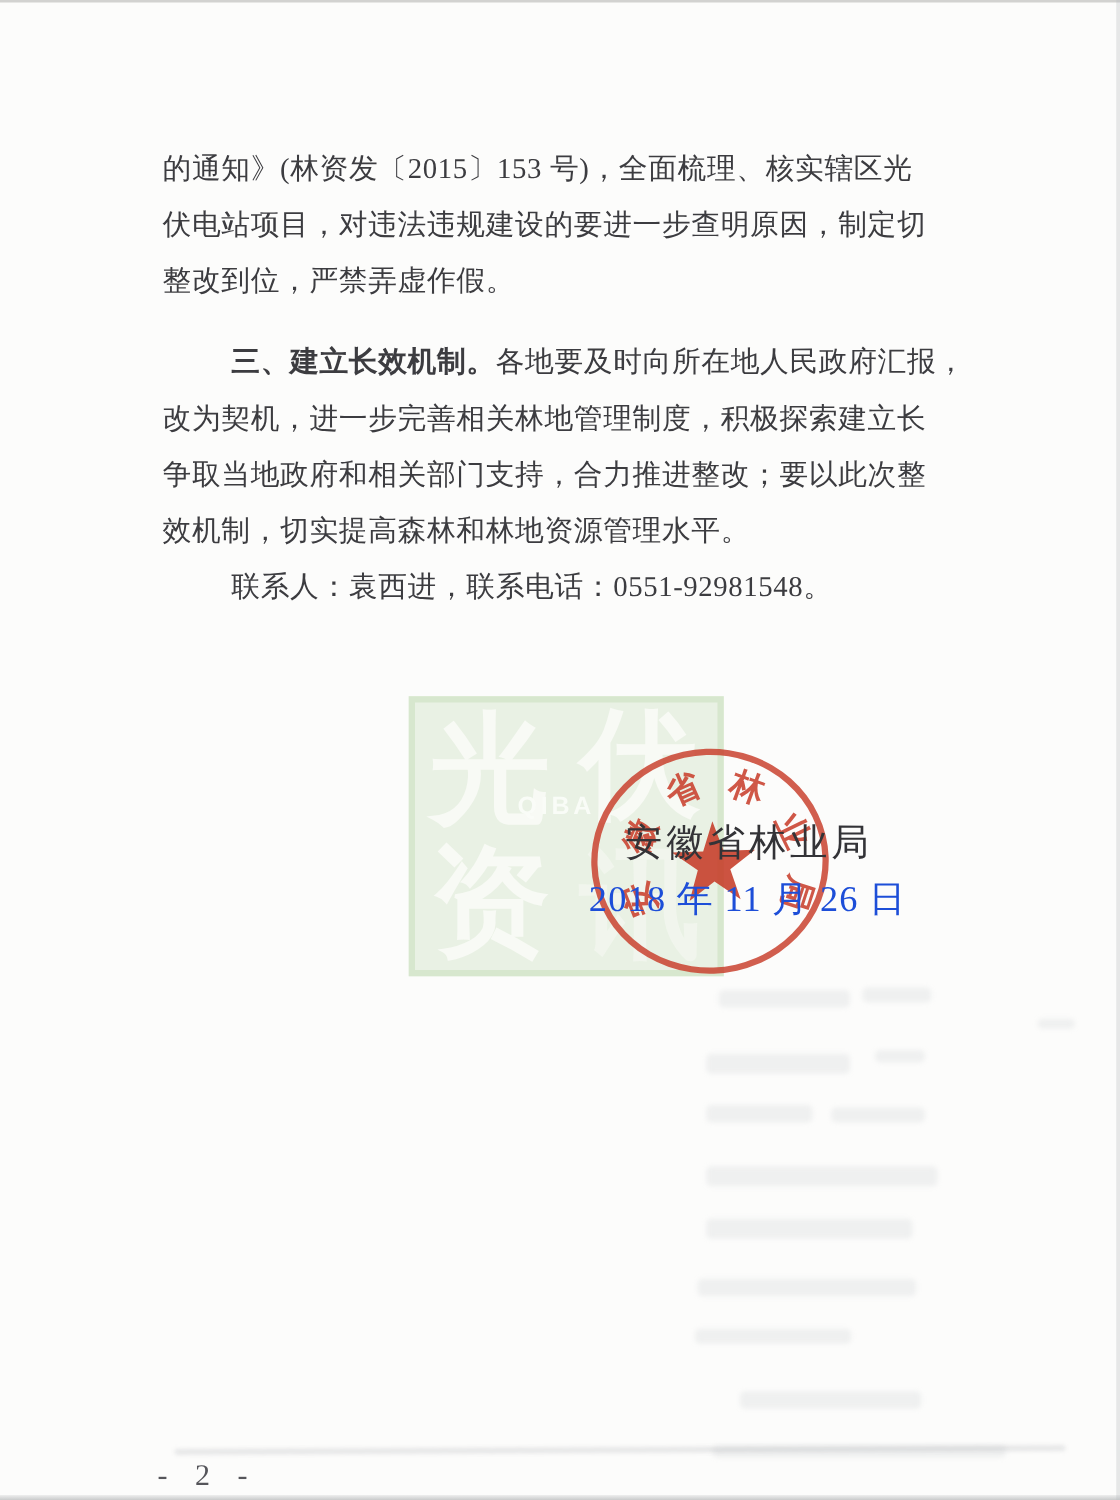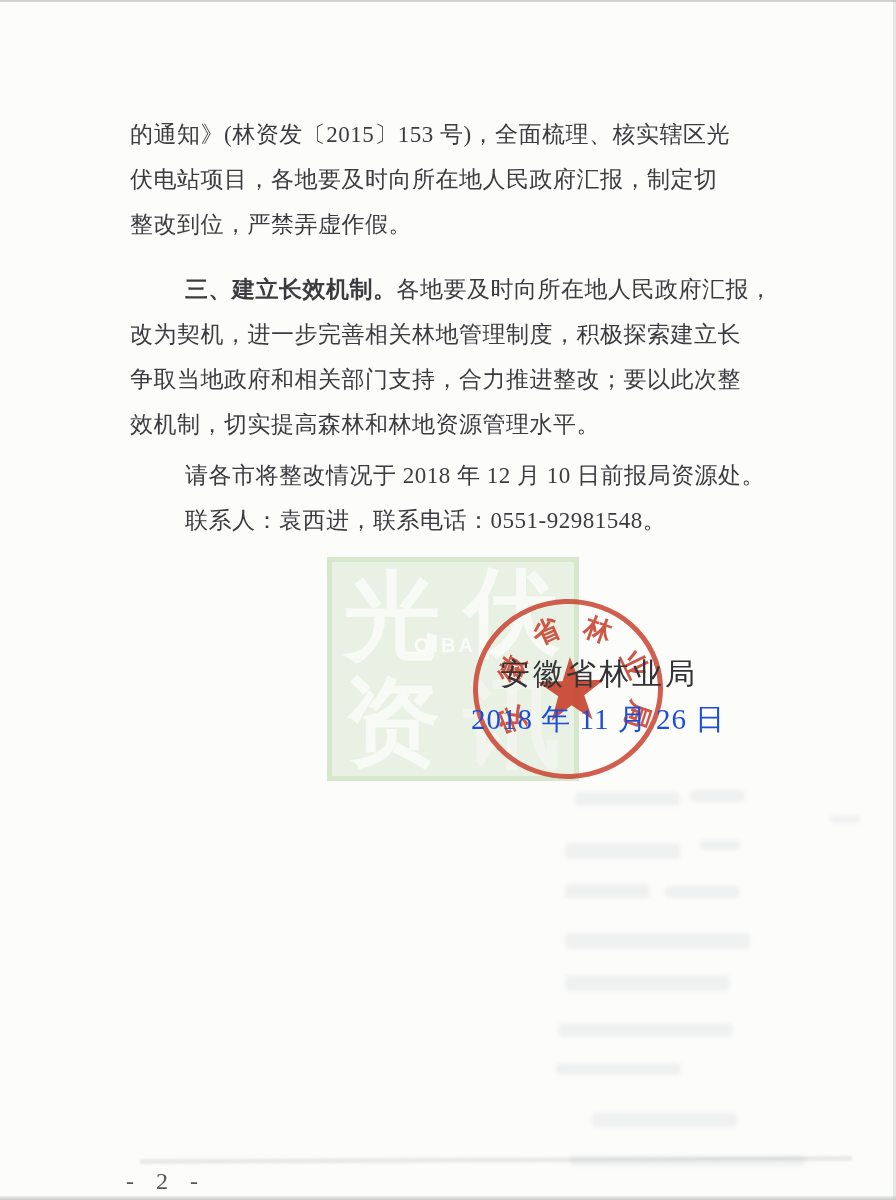--- a/index.html
+++ b/index.html
@@ -105,29 +105,28 @@
   <div class="ghost g8"></div>
   <div class="ghost g9"></div>
   <div class="ghost g10"></div>
   <div class="ghost g11"></div>
   <div class="ghost g12"></div>
   <div class="ghost g13"></div>
   <div class="smudge"></div>
 
   <div class="bodytext">
     <div class="line">的通知》(林资发〔2015〕153 号)，全面梳理、核实辖区光</div>
-    <div class="line">伏电站项目，各地要及时向所在地人民政府汇报，制定切</div>
+    <div class="line">伏电站项目，对违法违规建设的要进一步查明原因，制定切</div>
     <div class="line">整改到位，严禁弄虚作假。</div>
 
     <div class="line indent p2-start"><span class="bold">三、建立长效机制。</span><span>各地要及时向所在地人民政府汇报，</span></div>
     <div class="line">改为契机，进一步完善相关林地管理制度，积极探索建立长</div>
     <div class="line">争取当地政府和相关部门支持，合力推进整改；要以此次整</div>
     <div class="line">效机制，切实提高森林和林地资源管理水平。</div>
 
-    <div class="line indent p3-start">请各市将整改情况于 2018 年 12 月 10 日前报局资源处。</div>
     <div class="line indent">联系人：袁西进，联系电话：0551-92981548。</div>
   </div>
 
   <div class="sig-org">安徽省林业局</div>
   <div class="sig-date">2018 年 11 月 26 日</div>
 
   <div class="seal">
     <svg class="seal-star" viewBox="0 0 100 95" xmlns="http://www.w3.org/2000/svg">
       <polygon points="50,0 61.8,34.5 98,34.5 68.7,56 79.4,91 50,69.5 20.6,91 31.3,56 2,34.5 38.2,34.5" fill="rgba(199,64,44,0.9)"></polygon>
     </svg>

